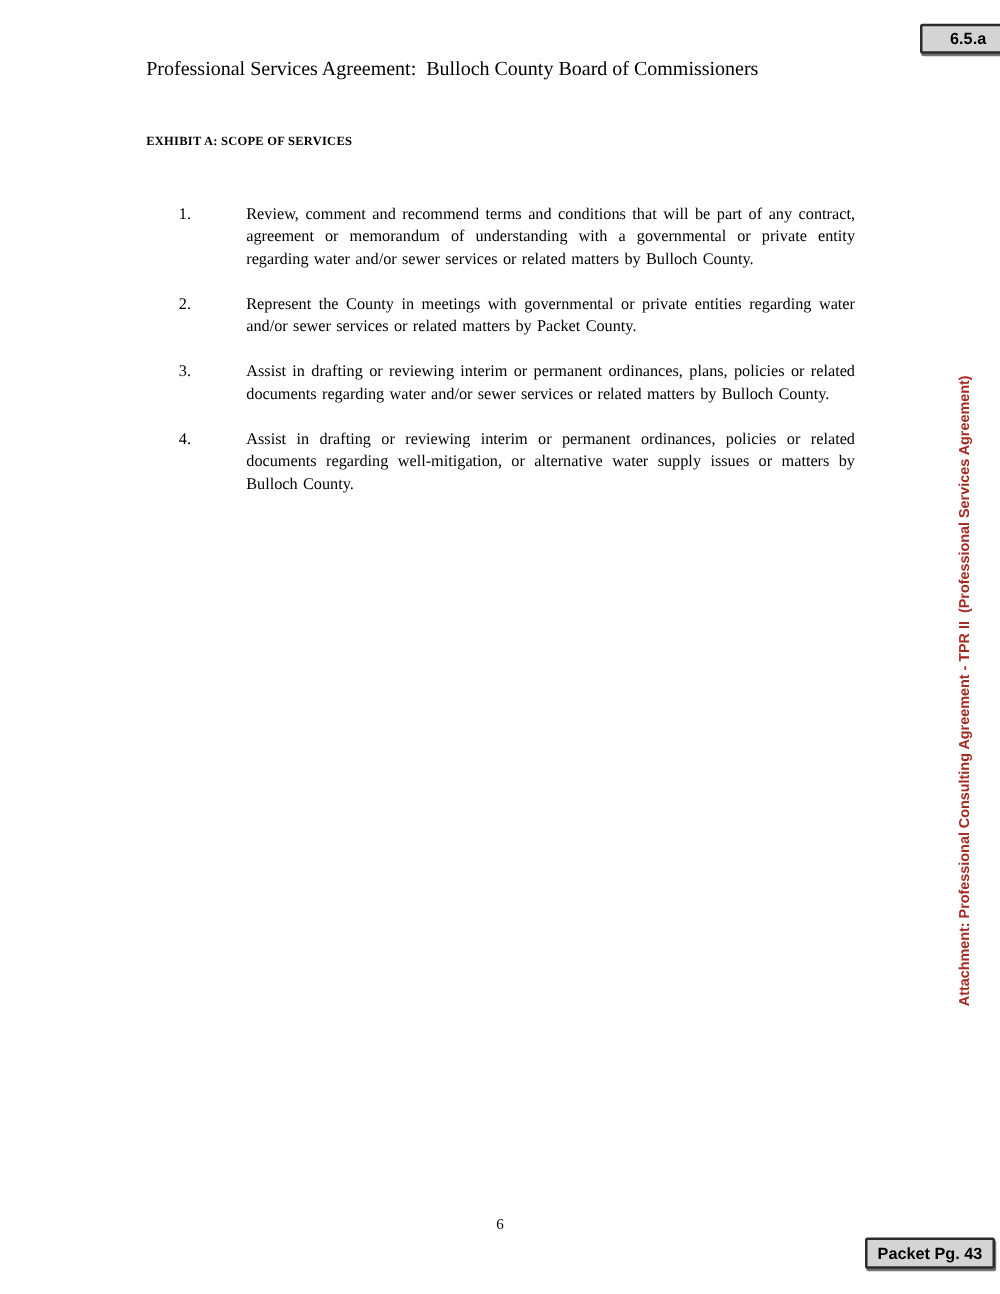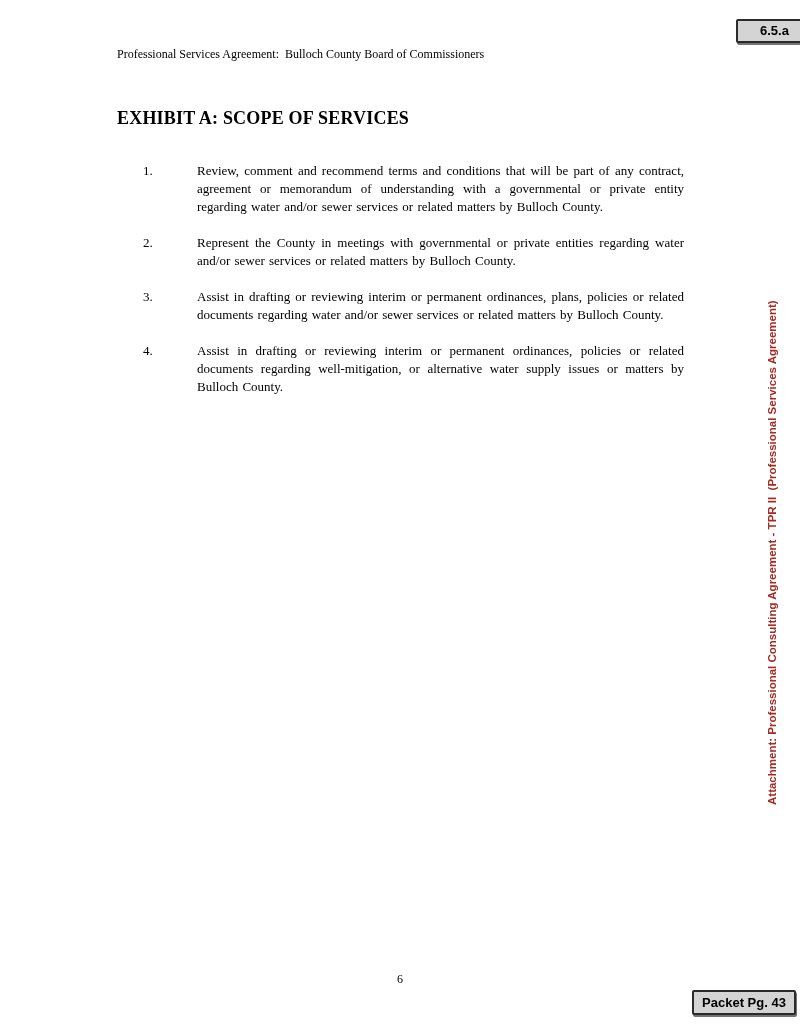--- a/index.html
+++ b/index.html
@@ -44,29 +44,29 @@
     left: 663px;
     width: 104px;
     height: 25px;
     line-height: 21px;
   }
 
   .doc-header {
     position: absolute;
     top: 47px;
     left: 117px;
-    font-size: 12px;
+    font-size: 16px;
     white-space: pre;
   }
 
   .doc-title {
     position: absolute;
     top: 108px;
     left: 117px;
-    font-size: 18px;
+    font-size: 10px;
     font-weight: bold;
     letter-spacing: 0.2px;
   }
 
   .scope-list {
     position: absolute;
     top: 162px;
     left: 143px;
     width: 541px;
     margin: 0;
@@ -127,21 +127,21 @@
 
   <div class="doc-title">EXHIBIT A: SCOPE OF SERVICES</div>
 
   <ol class="scope-list">
     <li class="scope-item">
       <span class="num">1.</span>
       <span class="txt">Review, comment and recommend terms and conditions that will be part of any contract, agreement or memorandum of understanding with a governmental or private entity regarding water and/or sewer services or related matters by Bulloch County.</span>
     </li>
     <li class="scope-item">
       <span class="num">2.</span>
-      <span class="txt">Represent the County in meetings with governmental or private entities regarding water and/or sewer services or related matters by Bulloch County.</span>
+      <span class="txt">Represent the County in meetings with governmental or private entities regarding water and/or sewer services or related matters by Packet County.</span>
     </li>
     <li class="scope-item">
       <span class="num">3.</span>
       <span class="txt">Assist in drafting or reviewing interim or permanent ordinances, plans, policies or related documents regarding water and/or sewer services or related matters by Bulloch County.</span>
     </li>
     <li class="scope-item">
       <span class="num">4.</span>
       <span class="txt">Assist in drafting or reviewing interim or permanent ordinances, policies or related documents regarding well-mitigation, or alternative water supply issues or matters by Bulloch County.</span>
     </li>
   </ol>

